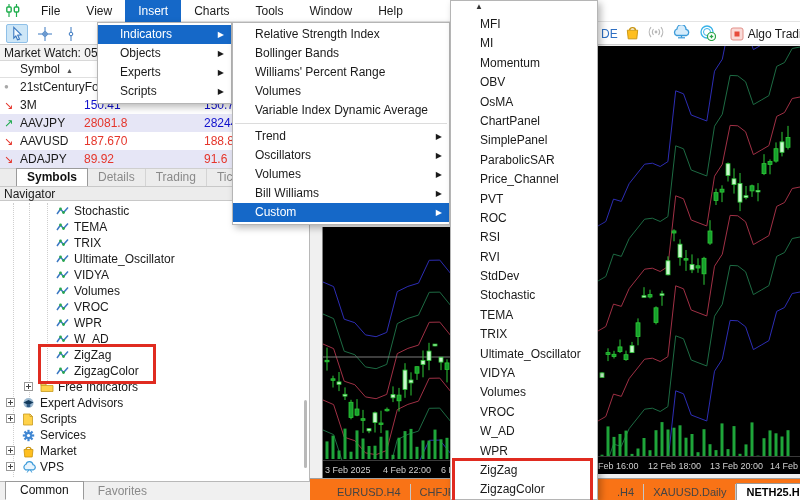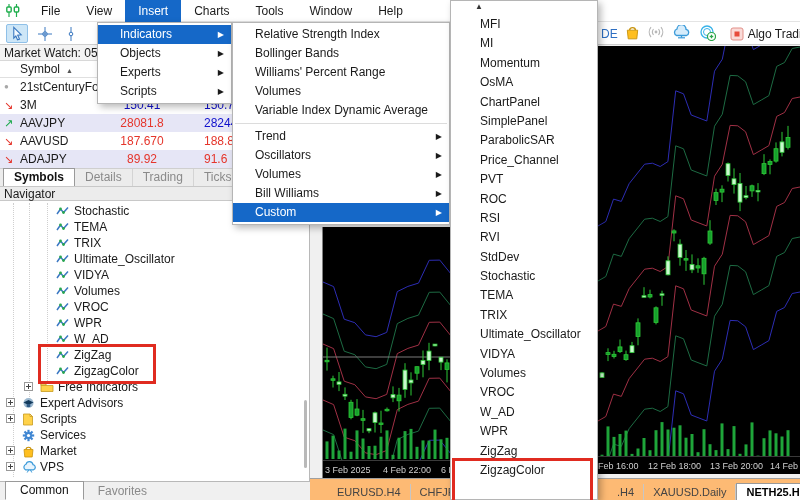--- a/index.html
+++ b/index.html
@@ -29,27 +29,27 @@
   .mw{position:absolute;left:0;top:45px;width:310px;height:141px;background:#fff;border-right:1px solid #b8b8b8;}
   .mw-title{height:16px;line-height:16px;padding-left:4px;background:#f3f3f3;border-bottom:1px solid #d8d8d8;}
   .mw-colhead{height:17px;line-height:17px;padding-left:20px;border-bottom:1px solid #e0e0e0;position:relative;}
   .sort{font-size:7px;color:#555;margin-left:6px;}
   .mwrow{position:relative;height:18px;line-height:18px;}
   .mwrow.shaded{background:#e6e6f6;}
   .dir{position:absolute;left:4px;width:12px;font-size:11px;}
   .dir.down{color:#e5352b;} .dir.up{color:#18a848;}
   .dir.dot{color:#a8a8a8;font-size:8px;top:0px;}
   .sym{position:absolute;left:20px;}
-  .bid{position:absolute;left:104px;width:76px;text-align:center;}
+  .bid{position:absolute;left:84px;width:76px;text-align:left;}
   .ask{position:absolute;left:204px;width:100px;text-align:left;}
   .c-blue{color:#1111cc;} .c-red{color:#e5352b;}
   .mw-tabs{position:absolute;left:0;bottom:0;width:100%;height:18px;background:#ececec;
            border-top:1px solid #cfcfcf;display:flex;align-items:flex-end;}
   .mwtab{padding:1px 10px 2px;color:#8a8a8a;border-right:1px solid #d4d4d4;}
-  .mwtab.active{background:#fff;color:#111;border:1px solid #9a9a9a;border-bottom:none;margin-left:3px;font-weight:bold;}
+  .mwtab.active{background:#fff;color:#111;border:1px solid #9a9a9a;border-bottom:none;margin-left:16px;font-weight:bold;}
 
   
   .nav{position:absolute;left:0;top:186px;width:310px;height:295px;background:#fff;border-right:1px solid #b8b8b8;}
   .nav-title{height:15px;line-height:15px;padding-left:4px;background:#ececec;border:1px solid #c8c8c8;border-left:none;}
   .tree{position:absolute;left:0;top:17px;right:0;bottom:0;overflow:hidden;}
   .trow{position:relative;height:16px;line-height:16px;white-space:nowrap;}
   .plusbox{position:absolute;top:3px;width:9px;height:9px;border:1px solid #999;background:#fff;}
   .plusbox:before{content:"";position:absolute;left:1px;top:3px;width:5px;height:1px;background:#444;}
   .plusbox:after{content:"";position:absolute;left:3px;top:1px;width:1px;height:5px;background:#444;}
   .ticon{position:absolute;top:2px;}
@@ -62,21 +62,21 @@
   .ntab.active{background:#fff;color:#111;border:1px solid #9a9a9a;border-bottom:1px solid #fff;margin-left:5px;}
 
   
   .chart{position:absolute;background:#000;}
   .chart-left{left:322px;top:227px;width:276px;height:251px;border-left:1px solid #808080;}
   .chart-right{left:598px;top:46px;width:202px;height:428px;}
   .axis{position:absolute;left:0;bottom:0;width:100%;height:18px;background:#000;border-top:1px solid #3a3a3a;}
   .axlab{position:absolute;top:4px;font-size:9px;color:#d0d0d0;white-space:nowrap;}
 
   
-  .ctabbar{position:absolute;left:310px;top:478px;width:490px;height:22px;background:#fdba74;border-top:1px solid #a0a0a0;}
+  .ctabbar{position:absolute;left:310px;top:478px;width:490px;height:22px;background:#f97316;border-top:1px solid #a0a0a0;}
   .ctabs{position:absolute;top:0;height:22px;display:flex;align-items:flex-end;}
   .ctab{padding:2px 9px 3px;color:#444;font-size:11px;border-right:1px solid #c6c6c6;white-space:nowrap;}
   .ctab.active{background:#fff;border:1px solid #999;border-bottom:none;font-weight:bold;color:#000;}
 
   
   .menu{position:absolute;background:#fff;border:1px solid #b5b5b5;box-shadow:3px 3px 7px rgba(0,0,0,.28);}
   .insert-menu{left:97px;top:22px;width:135px;padding:2px 0;}
   .indicators-menu{left:232px;top:22px;width:218px;padding:2px 0;}
   .custom-menu{left:450px;top:0;width:148px;height:500px;}
   .mi{position:relative;height:19px;line-height:19px;padding-left:22px;white-space:nowrap;cursor:default;}
@@ -671,20 +671,21 @@
       <div class="mi"><span>Bill Williams</span><span class="arr">▶</span></div>
       <div class="mi selected"><span>Custom</span><span class="arr">▶</span></div>
     </div>
 
   <div class="menu custom-menu">
     <span class="scrollup">▲</span>
     <div class="custom-items" id="custom-items">
         <div class="mi"><span>MFI</span></div>
         <div class="mi"><span>MI</span></div>
         <div class="mi"><span>Momentum</span></div>
+        <div class="mi"><span>OBV</span></div>
         <div class="mi"><span>OsMA</span></div>
         <div class="mi"><span>ChartPanel</span></div>
         <div class="mi"><span>SimplePanel</span></div>
         <div class="mi"><span>ParabolicSAR</span></div>
         <div class="mi"><span>Price_Channel</span></div>
         <div class="mi"><span>PVT</span></div>
         <div class="mi"><span>ROC</span></div>
         <div class="mi"><span>RSI</span></div>
         <div class="mi"><span>RVI</span></div>
         <div class="mi"><span>StdDev</span></div>

